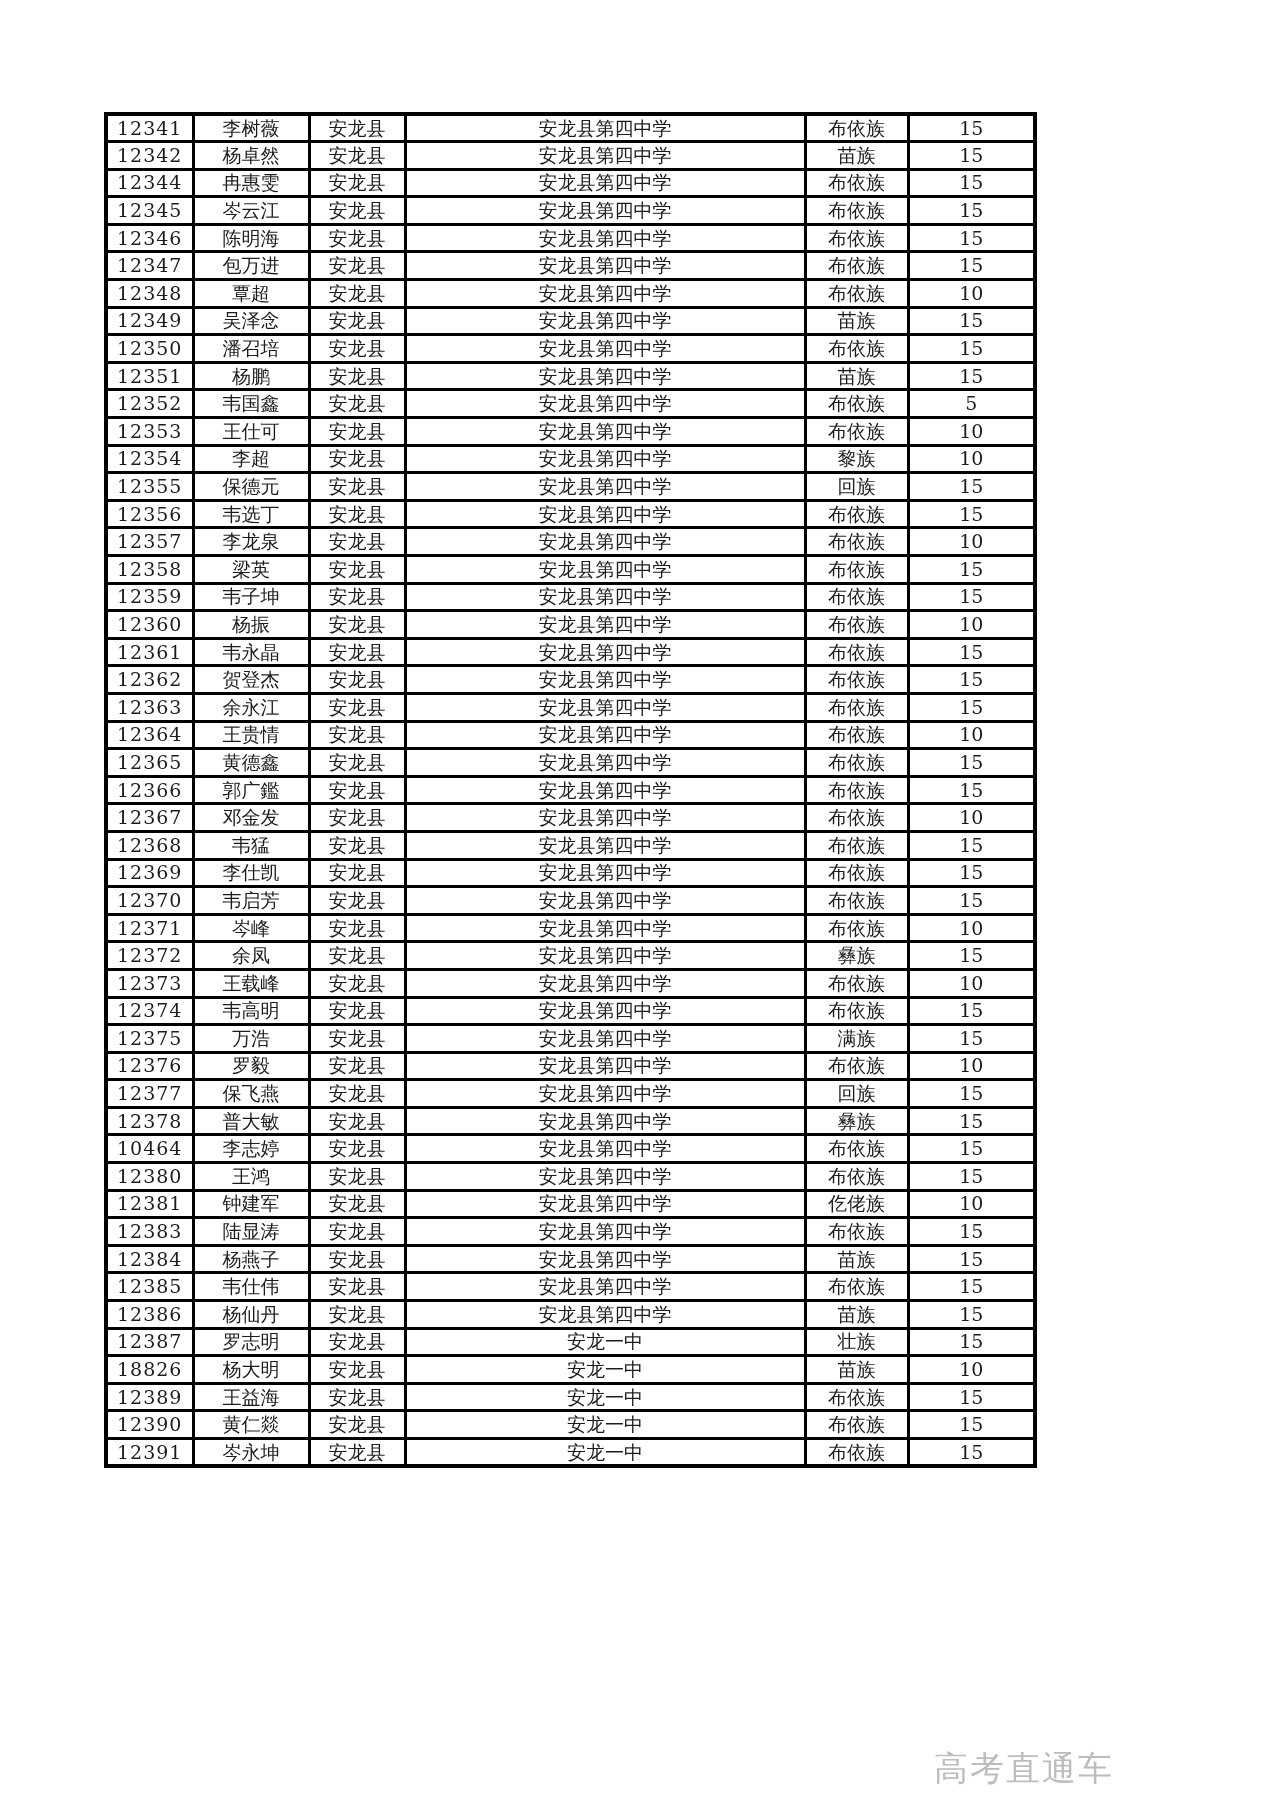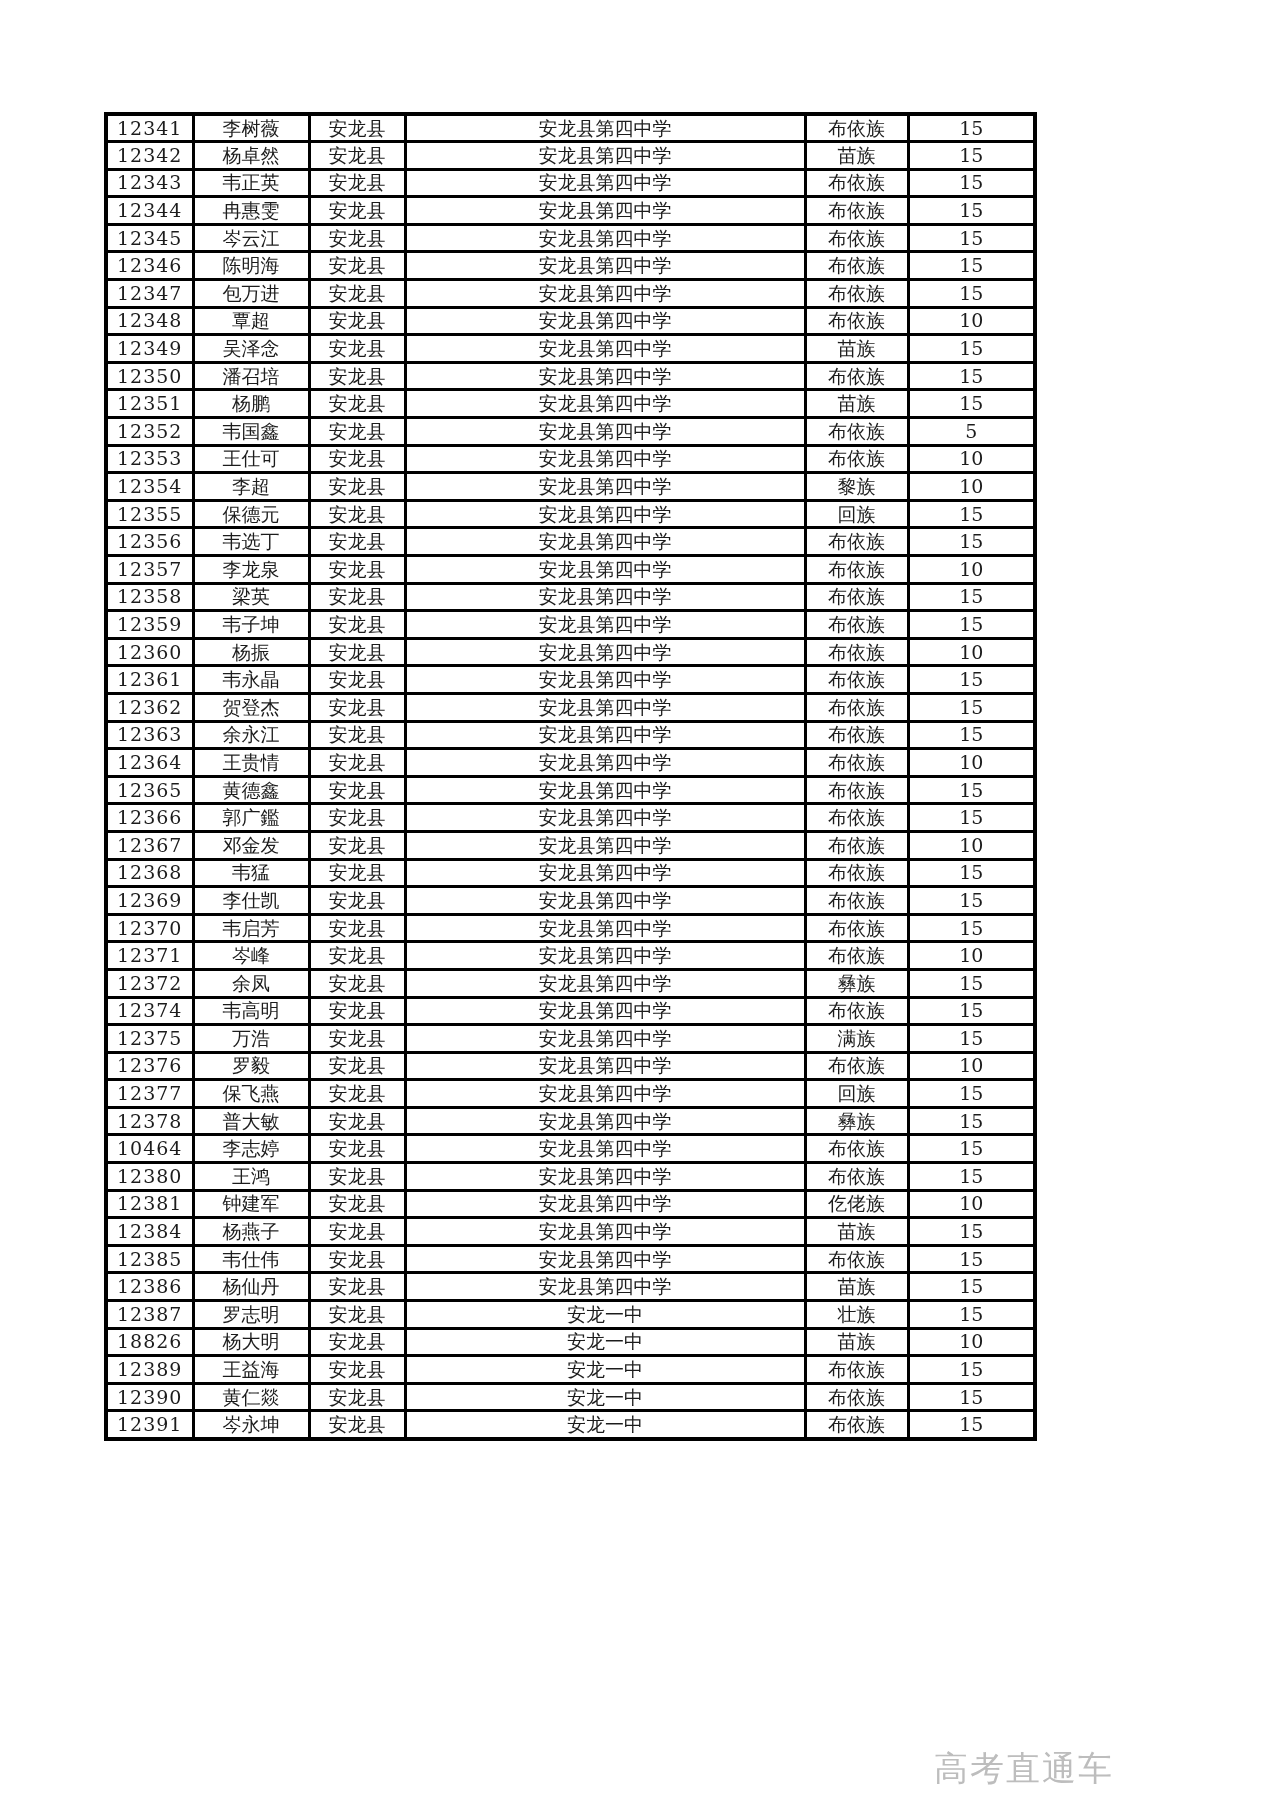--- a/index.html
+++ b/index.html
@@ -72,28 +72,20 @@
           </tr>
           <tr>
             <td class="col-id">12342</td>
             <td class="col-name">杨卓然</td>
             <td class="col-county">安龙县</td>
             <td class="col-school">安龙县第四中学</td>
             <td class="col-ethnicity">苗族</td>
             <td class="col-points">15</td>
           </tr>
           <tr>
-            <td class="col-id">12343</td>
-            <td class="col-name">韦正英</td>
-            <td class="col-county">安龙县</td>
-            <td class="col-school">安龙县第四中学</td>
-            <td class="col-ethnicity">布依族</td>
-            <td class="col-points">15</td>
-          </tr>
-          <tr>
             <td class="col-id">12344</td>
             <td class="col-name">冉惠雯</td>
             <td class="col-county">安龙县</td>
             <td class="col-school">安龙县第四中学</td>
             <td class="col-ethnicity">布依族</td>
             <td class="col-points">15</td>
           </tr>
           <tr>
             <td class="col-id">12345</td>
             <td class="col-name">岑云江</td>
@@ -312,20 +304,28 @@
           </tr>
           <tr>
             <td class="col-id">12372</td>
             <td class="col-name">余凤</td>
             <td class="col-county">安龙县</td>
             <td class="col-school">安龙县第四中学</td>
             <td class="col-ethnicity">彝族</td>
             <td class="col-points">15</td>
           </tr>
           <tr>
+            <td class="col-id">12373</td>
+            <td class="col-name">王载峰</td>
+            <td class="col-county">安龙县</td>
+            <td class="col-school">安龙县第四中学</td>
+            <td class="col-ethnicity">布依族</td>
+            <td class="col-points">10</td>
+          </tr>
+          <tr>
             <td class="col-id">12374</td>
             <td class="col-name">韦高明</td>
             <td class="col-county">安龙县</td>
             <td class="col-school">安龙县第四中学</td>
             <td class="col-ethnicity">布依族</td>
             <td class="col-points">15</td>
           </tr>
           <tr>
             <td class="col-id">12375</td>
             <td class="col-name">万浩</td>
@@ -374,20 +374,28 @@
             <td class="col-ethnicity">布依族</td>
             <td class="col-points">15</td>
           </tr>
           <tr>
             <td class="col-id">12381</td>
             <td class="col-name">钟建军</td>
             <td class="col-county">安龙县</td>
             <td class="col-school">安龙县第四中学</td>
             <td class="col-ethnicity">仡佬族</td>
             <td class="col-points">10</td>
+          </tr>
+          <tr>
+            <td class="col-id">12383</td>
+            <td class="col-name">陆显涛</td>
+            <td class="col-county">安龙县</td>
+            <td class="col-school">安龙县第四中学</td>
+            <td class="col-ethnicity">布依族</td>
+            <td class="col-points">15</td>
           </tr>
           <tr>
             <td class="col-id">12384</td>
             <td class="col-name">杨燕子</td>
             <td class="col-county">安龙县</td>
             <td class="col-school">安龙县第四中学</td>
             <td class="col-ethnicity">苗族</td>
             <td class="col-points">15</td>
           </tr>
           <tr>

